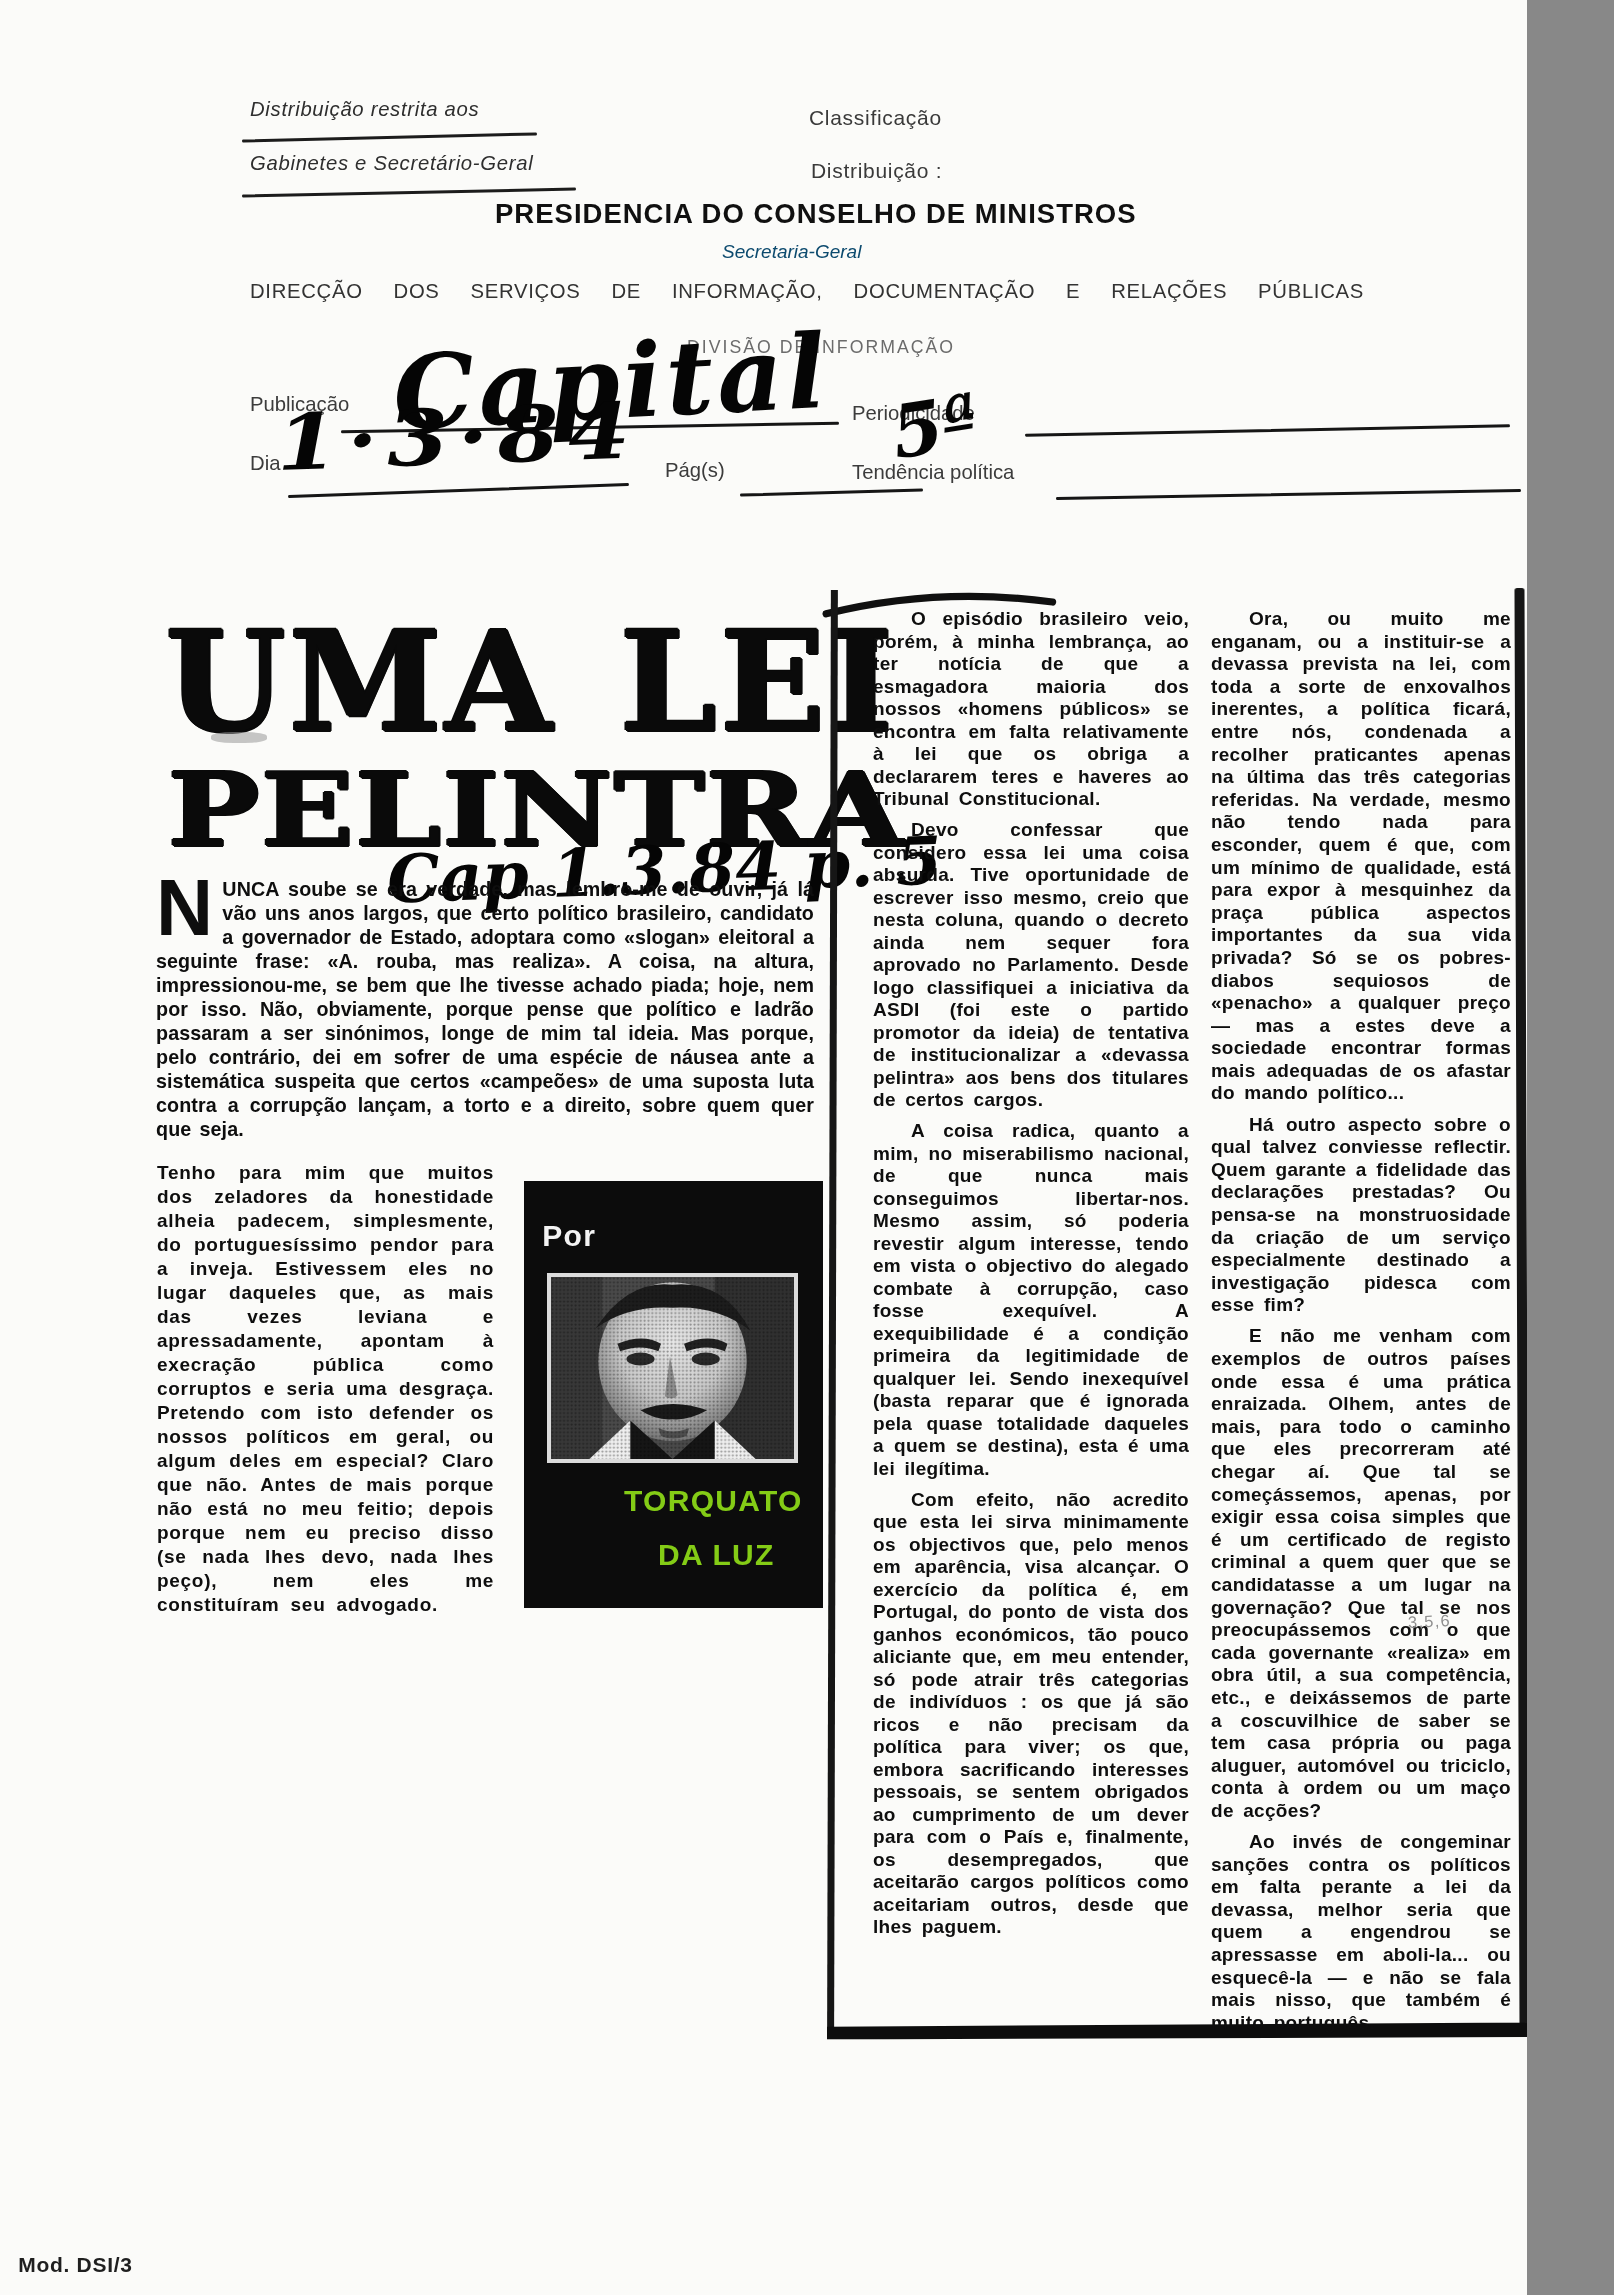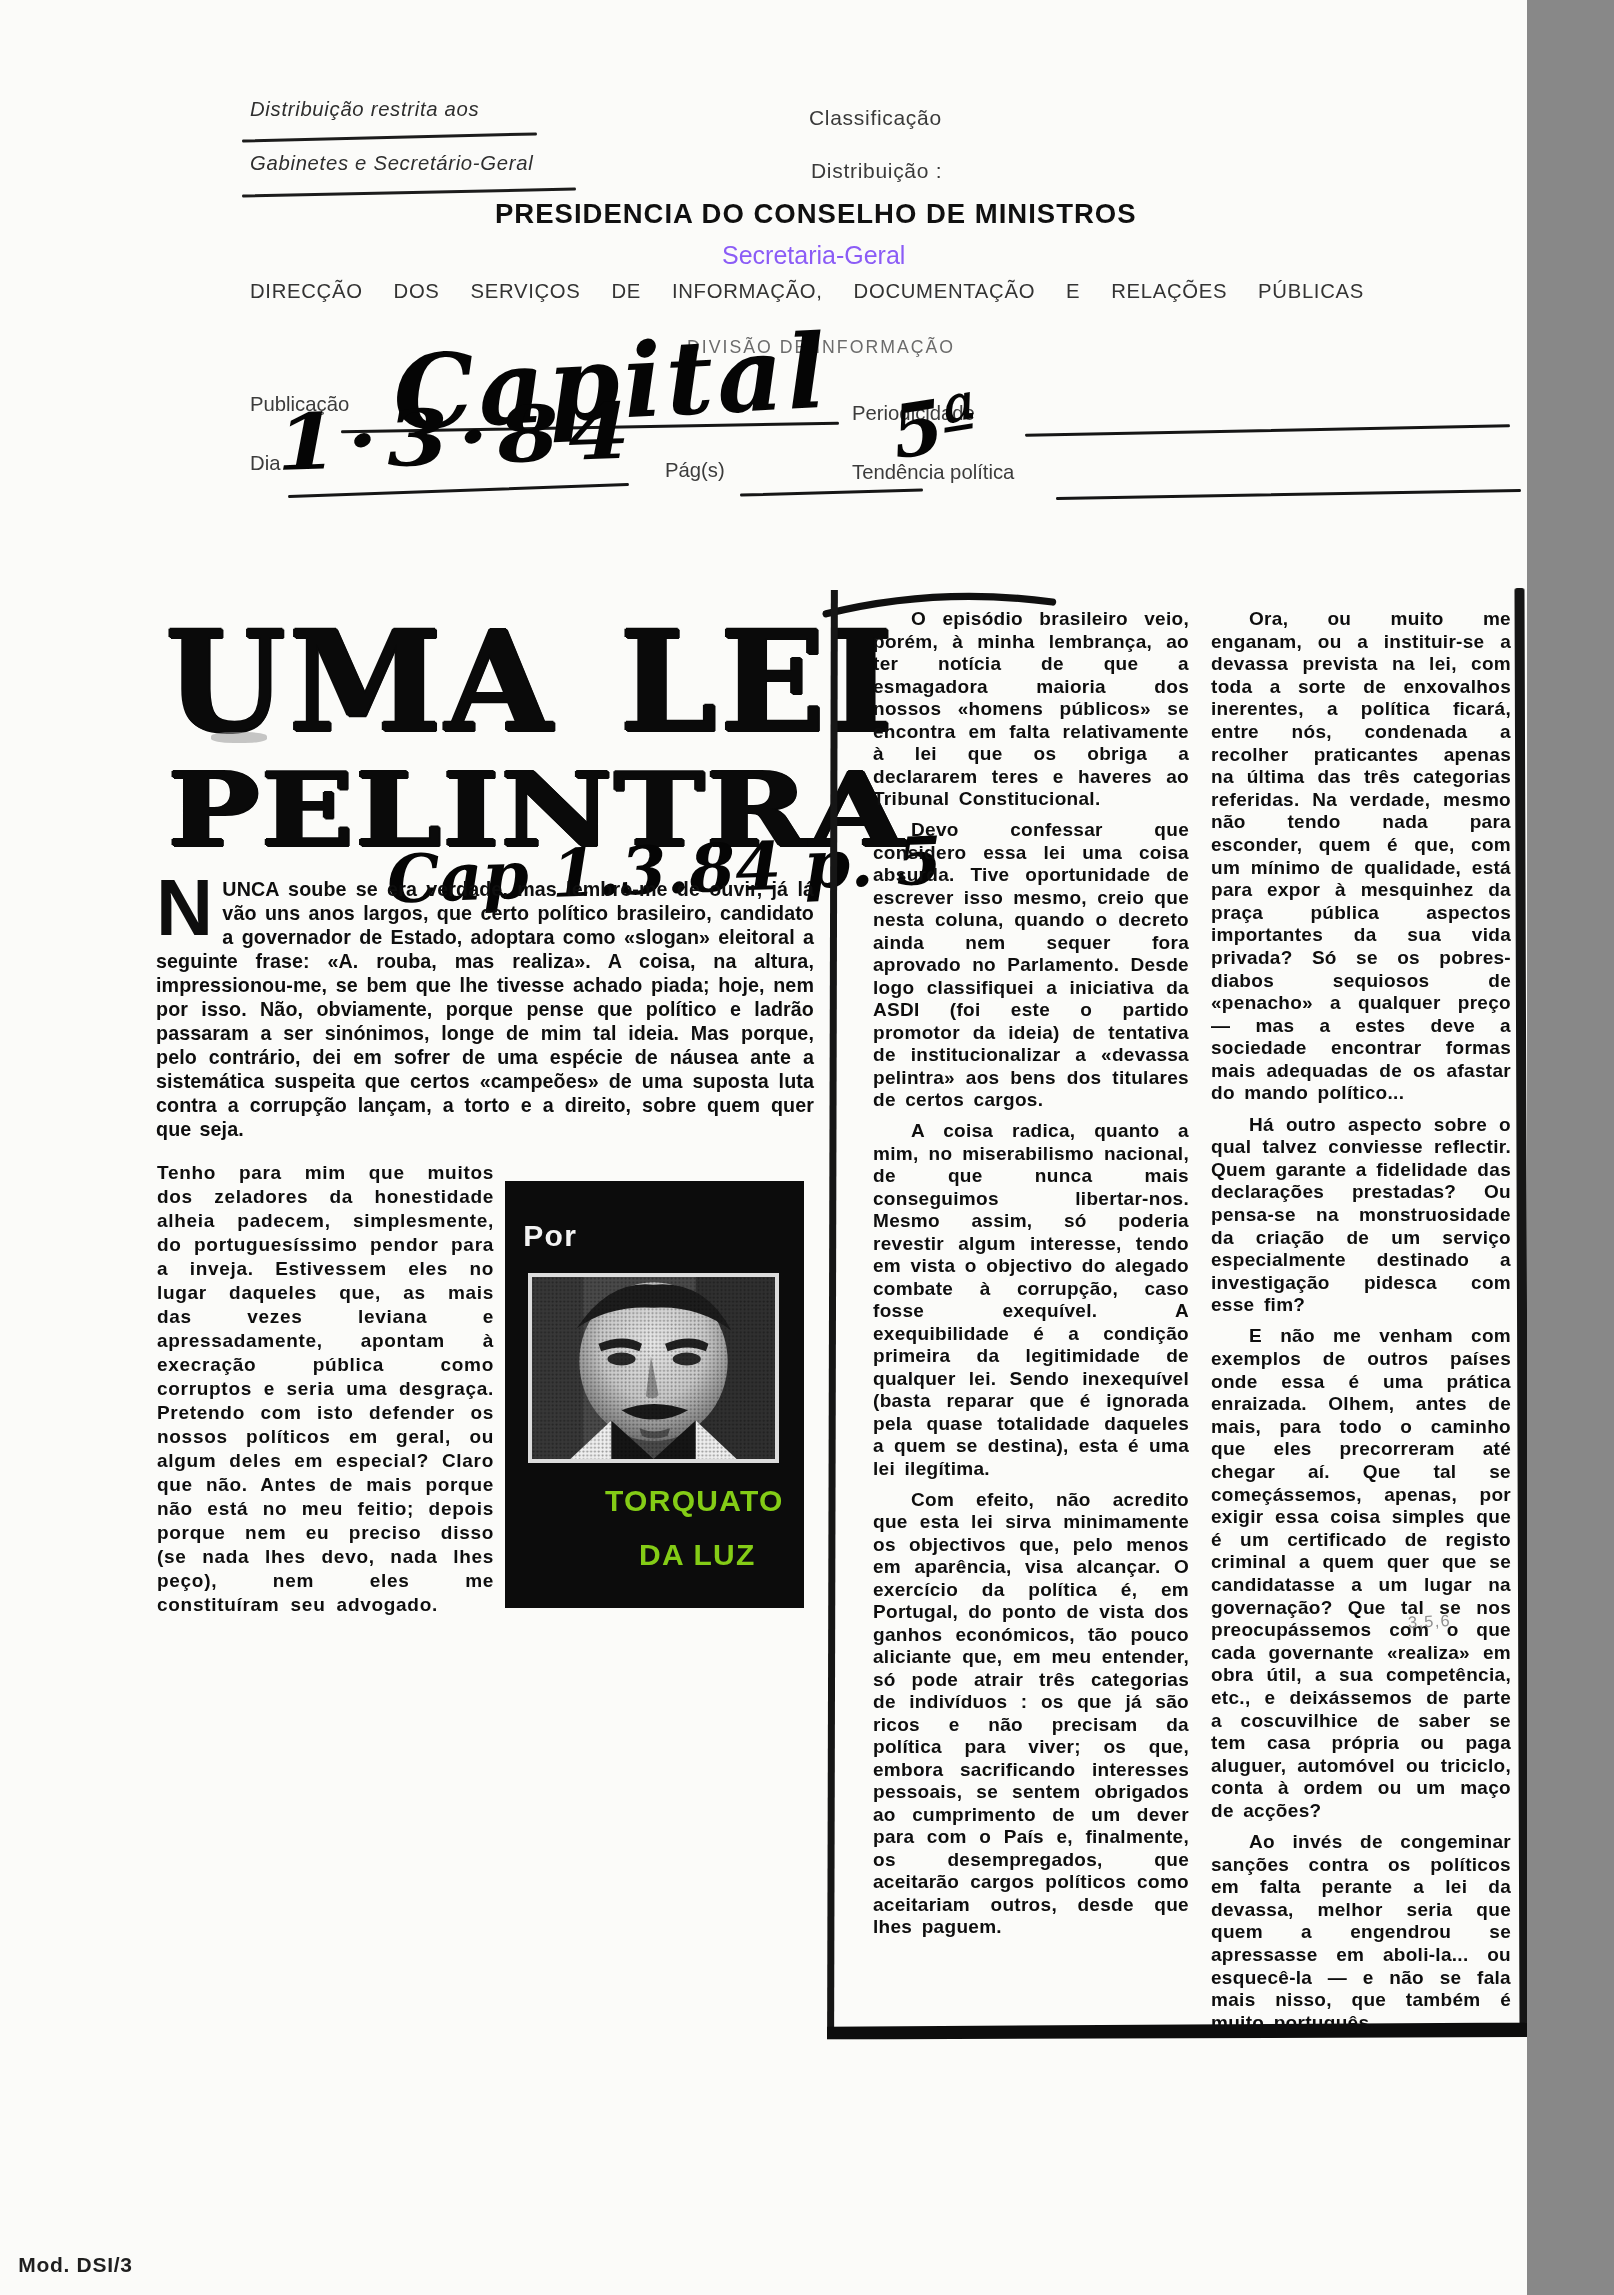--- a/index.html
+++ b/index.html
@@ -6,40 +6,40 @@
   .page{
     position:relative;width:1500px;height:2295px;background:#fbfbf9;
     font-family:"Liberation Sans",sans-serif;color:#141414;overflow:hidden;padding-left:27px;
   }
   .abs{position:absolute;}
   
   .restricted{font-style:italic;font-size:20.3px;color:#2e2e2e;letter-spacing:0.7px;}
   .rule{position:absolute;background:#1c1c1c;height:3.3px;border-radius:1.3px;}
   .hdr-label{font-size:21px;color:#3a3a3a;letter-spacing:0.7px;}
   .org-title{font-size:27.5px;font-weight:bold;letter-spacing:1px;color:#101010;white-space:nowrap;}
-  .org-sub{font-size:25px;color:#8b5cf6;}
+  .org-sub{font-size:19px;color:#0c4a6e;font-style:italic;}
   .org-dir{font-size:20.3px;color:#232323;width:1114px;text-align:justify;text-align-last:justify;letter-spacing:0.7px;color:#333;}
   .org-div{font-size:17.7px;color:#6b6b6b;letter-spacing:2px;}
   .form-label{font-size:20.3px;color:#3c3c3c;}
   .fline{position:absolute;background:#161616;height:3.3px;border-radius:1.3px;}
   .hw{font-family:"DejaVu Serif",serif;font-style:italic;font-weight:bold;color:#050505;white-space:nowrap;line-height:1;}
   
   .headline{font-family:"DejaVu Serif",serif;font-weight:bold;color:#0a0a0a;line-height:1;white-space:nowrap;
     text-shadow:1.3px 0 #0a0a0a,-1.3px 0 #0a0a0a,0 1.3px #0a0a0a,0 -1.3px #0a0a0a,2px 1.3px #0a0a0a,1.3px 2px #0a0a0a;}
   .hl1{font-size:138px;letter-spacing:3.3px;word-spacing:13px;}
   .hl2{font-size:123px;letter-spacing:0.7px;transform:scaleY(.82);transform-origin:top left;}
   .bodytext{font-weight:bold;color:#0e0e0e;text-align:justify;}
   .intro{width:658px;font-size:19.7px;line-height:24px;word-spacing:2.6px;letter-spacing:0.1px;}
   .dropcap{float:left;font-size:79px;line-height:62px;padding-right:9.2px;font-weight:bold;}
   .leftcol{width:337px;font-size:19px;line-height:24px;word-spacing:5.2px;letter-spacing:0.7px;}
   .col p{margin:0 0 8.5px 0;text-indent:38px;}
   .midcol{width:316px;font-size:19px;line-height:22.5px;word-spacing:3.9px;letter-spacing:0.3px;}
   .rightcol{width:300px;font-size:19px;line-height:22.6px;word-spacing:3.9px;letter-spacing:0.3px;}
   .vline{position:absolute;background:#161616;}
-  .photobox{position:absolute;left:505px;top:1181px;width:299px;height:427px;background:#0c0c0c;}
+  .photobox{position:absolute;left:524px;top:1181px;width:299px;height:427px;background:#0c0c0c;}
   .por{position:absolute;left:18.3px;top:38px;font-size:30px;font-weight:bold;color:#f3f3f3;letter-spacing:1.3px;}
   .photo{position:absolute;left:23px;top:92px;width:243px;height:182px;border:4.6px solid #dcdcdc;background:#555;}
   .author{position:absolute;font-size:30px;font-weight:bold;color:#84cc16;letter-spacing:1.3px;white-space:nowrap;}
   .bottombar{position:absolute;left:827px;top:2021px;width:724px;height:19.7px;background:#0d0d0d;
     clip-path:polygon(0 35%,100% 0,100% 75%,0 100%);transform:rotate(.2deg);}
   .margin-note{font-size:16.4px;color:#8f8f8f;transform:rotate(-3deg);letter-spacing:1.3px;}
   .smudge{position:absolute;background:#9a9a9a;opacity:.55;border-radius:40%;filter:blur(0.7px);}
   .modref{font-size:21px;font-weight:600;color:#1f1f1f;letter-spacing:0.7px;margin-top:40px;}
 </style>
 </head>

